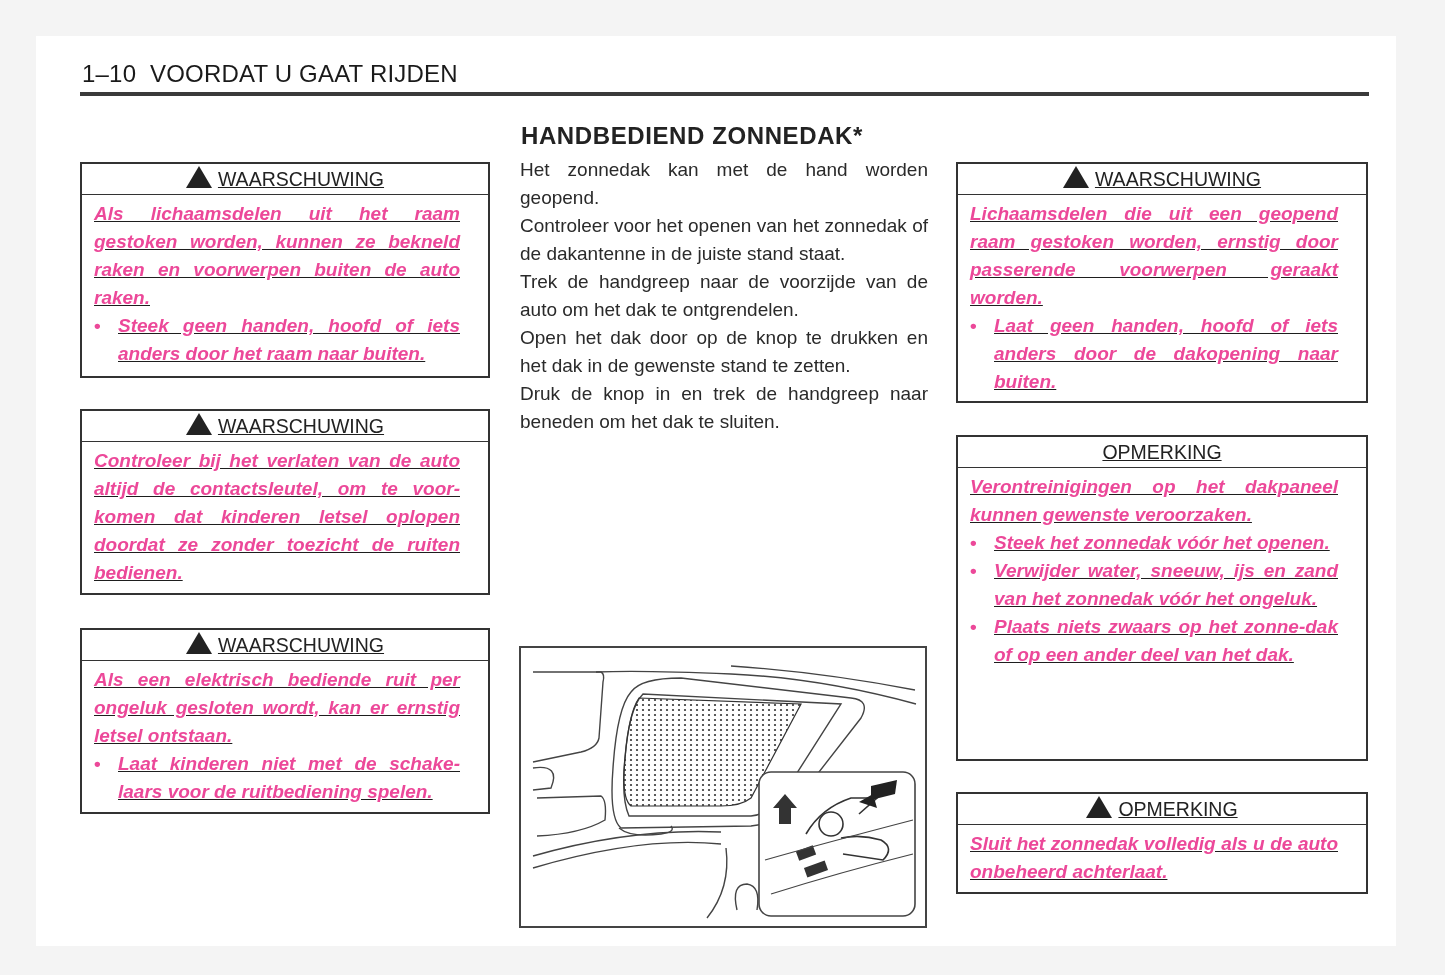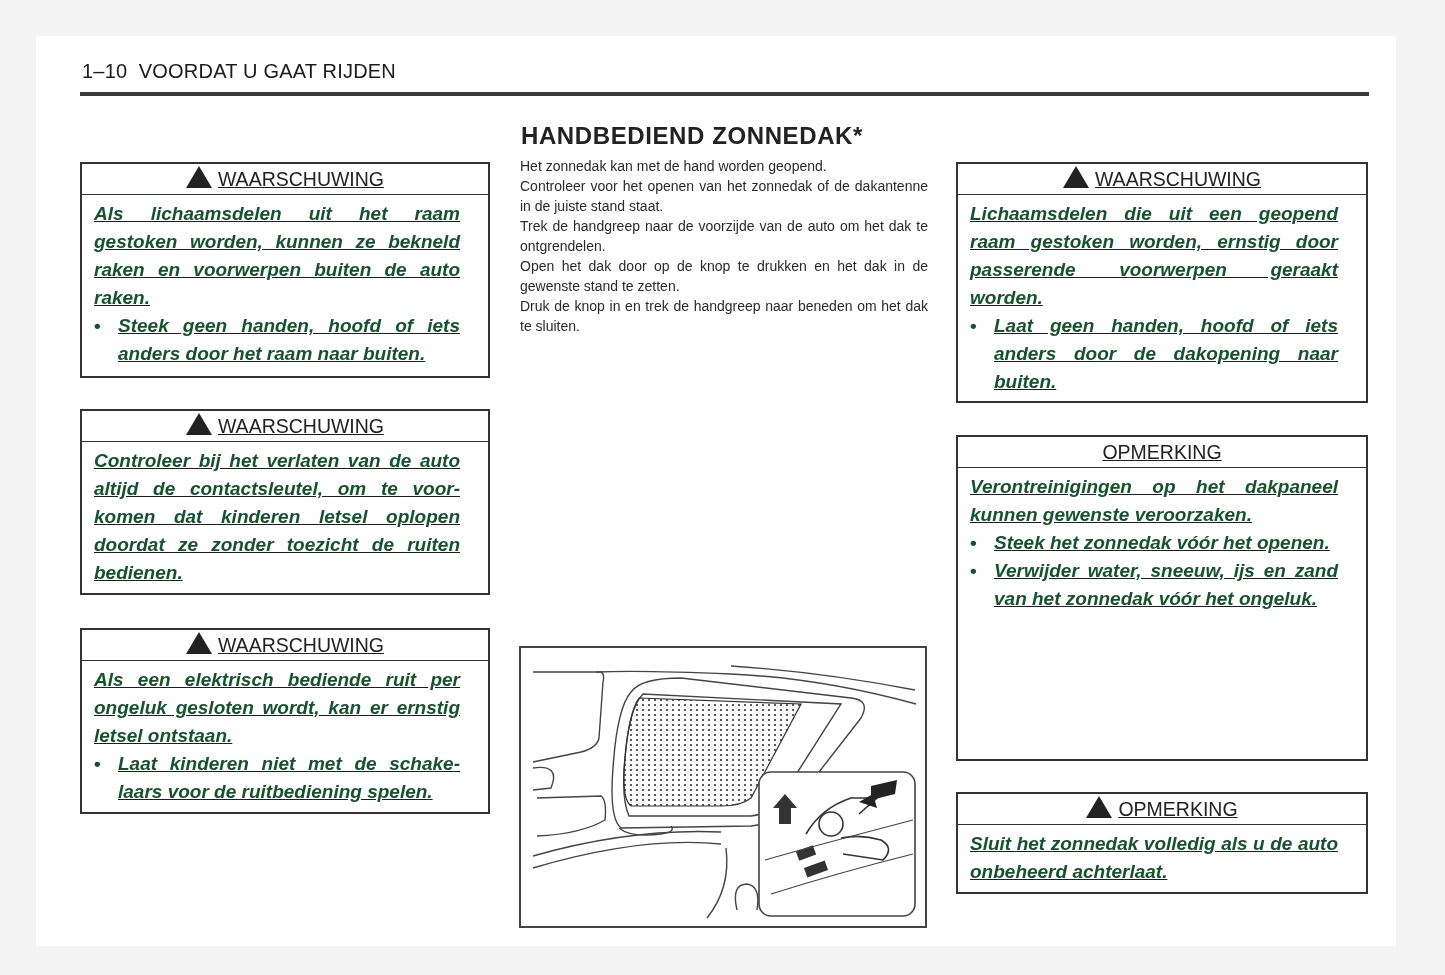--- a/index.html
+++ b/index.html
@@ -1,32 +1,32 @@
 <!DOCTYPE html>
 <html><head>
 <meta charset="utf-8">
 <style>
   html, body { margin:0; padding:0; }
   body { width:1445px; height:975px; background:#f4f4f4; position:relative; overflow:hidden;
          font-family:"Liberation Sans", sans-serif; color:#1e1e1e; }
   .page { position:absolute; left:36px; top:36px; width:1360px; height:910px; background:#ffffff; }
-  .header { position:absolute; left:82px; top:60px; font-size:20px; letter-spacing:0.2px; color:#1a1a1a; }
+  .header { position:absolute; left:82px; top:60px; font-size:24px; letter-spacing:0.2px; color:#1a1a1a; }
   .rule { position:absolute; left:80px; top:92px; width:1289px; height:4px; background:#3a3a3a; }
 
   .box { position:absolute; border:2px solid #333; background:#fff; box-sizing:border-box;text-decoration:underline; }
   .box .bh { border-bottom:1.5px solid #333; text-align:center; font-size:19.5px; height:30px; line-height:31px; color:#222; }
   .box .bh .tri { display:inline-block; width:0; height:0; border-left:13px solid transparent; border-right:13px solid transparent;
                   border-bottom:22px solid #222; vertical-align:-2px; margin-right:6px; position:relative; }
-  .box .bb { padding:5px 28px 6px 12px; font-style:italic; font-weight:bold; font-size:19px; line-height:28px; text-align:justify; color:#14532d; }
+  .box .bb { padding:5px 28px 6px 12px; font-style:italic; font-weight:bold; font-size:19px; line-height:28px; text-align:justify; color:#ec4899; }
   .box .bb p { margin:0; }
   .box .bb .li { position:relative; padding-left:24px; }
   .box .bb .li:before { content:"•"; position:absolute; left:0; top:0; font-style:normal; }
 
   .title { position:absolute; left:521px; top:122px; font-size:24px; font-weight:bold; letter-spacing:0.6px; color:#222; }
-  .body { position:absolute; left:520px; top:156px; width:408px; font-size:14px; line-height:20px; text-align:justify; color:#2a2a2a; }
+  .body { position:absolute; left:520px; top:156px; width:408px; font-size:19px; line-height:28px; text-align:justify; color:#2a2a2a; }
   .body p { margin:0; }
 
   .figure { position:absolute; left:519px; top:646px; width:408px; height:282px; border:2px solid #444; box-sizing:border-box; background:#fff; }
   .figure svg { position:absolute; left:0; top:0; }
 </style>
 </head>
 <body>
 
 <div class="page"></div>
 
@@ -133,20 +133,21 @@
 </div>
 
 <div class="box" style="left:956px;top:435px;width:412px;height:326px;">
   <div class="bh">
     <span>OPMERKING</span>
   </div>
   <div class="bb">
     <p>Verontreinigingen op het dakpaneel kunnen gewenste veroorzaken.</p>
     <p class="li">Steek het zonnedak vóór het openen.</p>
     <p class="li">Verwijder water, sneeuw, ijs en zand van het zonnedak vóór het ongeluk.</p>
+    <p class="li">Plaats niets zwaars op het zonne-dak of op een ander deel van het dak.</p>
   </div>
 </div>
 
 <div class="box" style="left:956px;top:792px;width:412px;height:102px;">
   <div class="bh">
     <span class="tri"></span><span>OPMERKING</span>
   </div>
   <div class="bb">
     <p>Sluit het zonnedak volledig als u de auto onbeheerd achterlaat.</p>
   </div>

